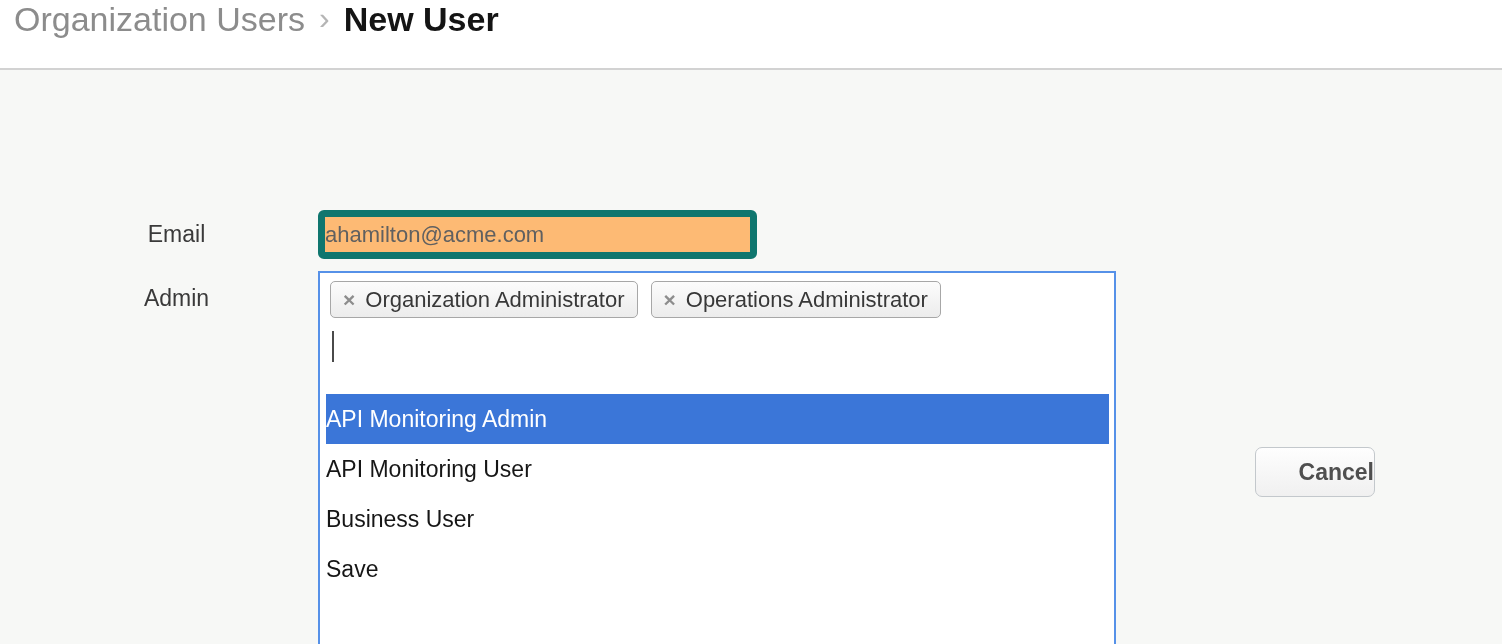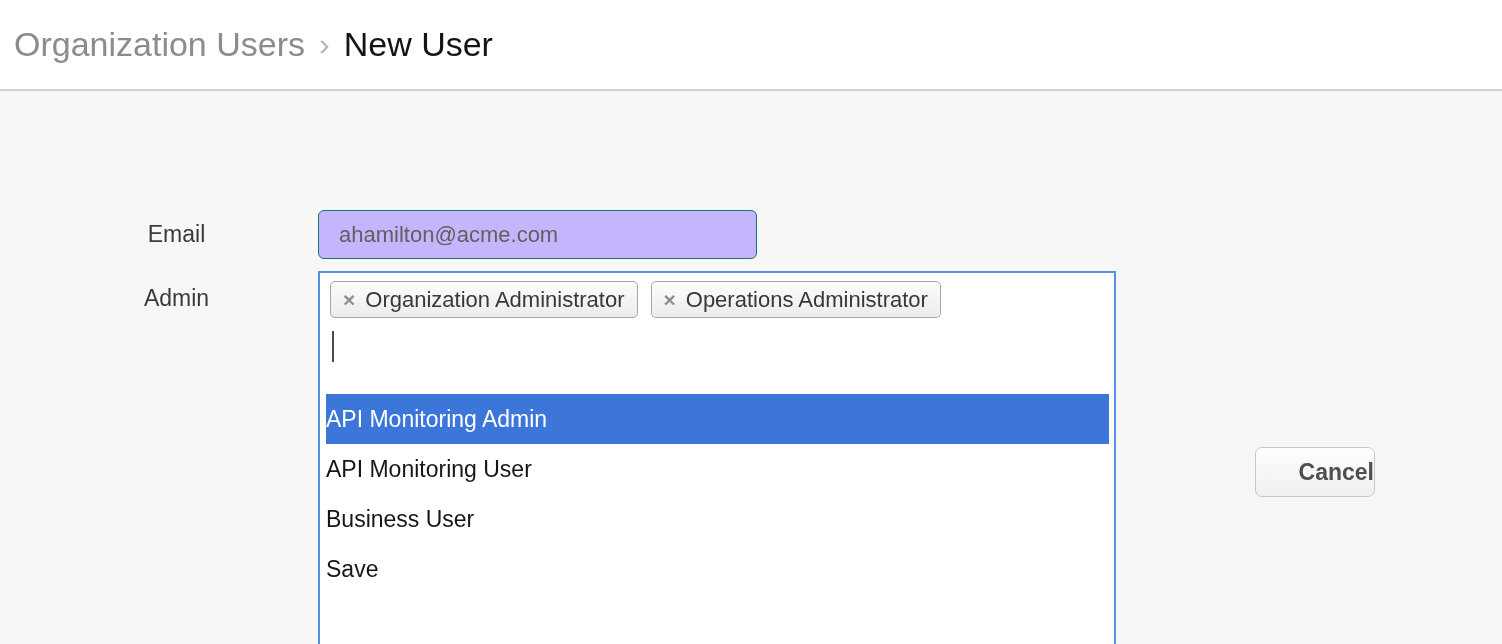--- a/index.html
+++ b/index.html
@@ -12,69 +12,68 @@
     position: relative;
     width: 1502px;
     height: 644px;
     overflow: hidden;
     background: #f7f8f6;
   }
   
   .header {
     position: absolute;
     top: 0; left: 0; right: 0;
-    height: 91px;
+    height: 70px;
     background: #ffffff;
     border-bottom: 2px solid #d2d2d2;
     display: flex;
-    align-items: center;
     padding-left: 14px;
   }
   .crumb-parent {
     font-size: 34px;
     color: #8c8c8c;
     font-weight: 400;
     cursor: pointer;
   }
   .crumb-sep {
     font-size: 32px;
     color: #b5b5b5;
     margin: 0 14px;
     font-weight: 400;
   }
   .crumb-current {
     font-size: 34px;
     color: #141414;
-    font-weight: 400;
+    font-weight: 700;
   }
   
   .field-label {
     position: absolute;
     left: 75px;
     width: 203px;
     text-align: center;
     font-size: 23px;
     color: #3a3a3a;
   }
   #email-label { top: 221px; }
   #roles-label { top: 285px; }
   
   .email-input {
     position: absolute;
     left: 318px;
     top: 210px;
     width: 439px;
     height: 49px;
-    border: 1px solid #0f766e;
+    border: 7px solid #0f766e;
     border-radius: 6px;
-    background: #c4b5fd;
+    background: #fdba74;
     font-family: "Liberation Sans", sans-serif;
     font-size: 22px;
     color: #606060;
-    padding: 0 20px;
+    padding: 0 0;
     outline: none;
   }
   
   .multiselect {
     position: absolute;
     left: 318px;
     top: 271px;
     width: 798px;
     height: 400px;
     background: #ffffff;

